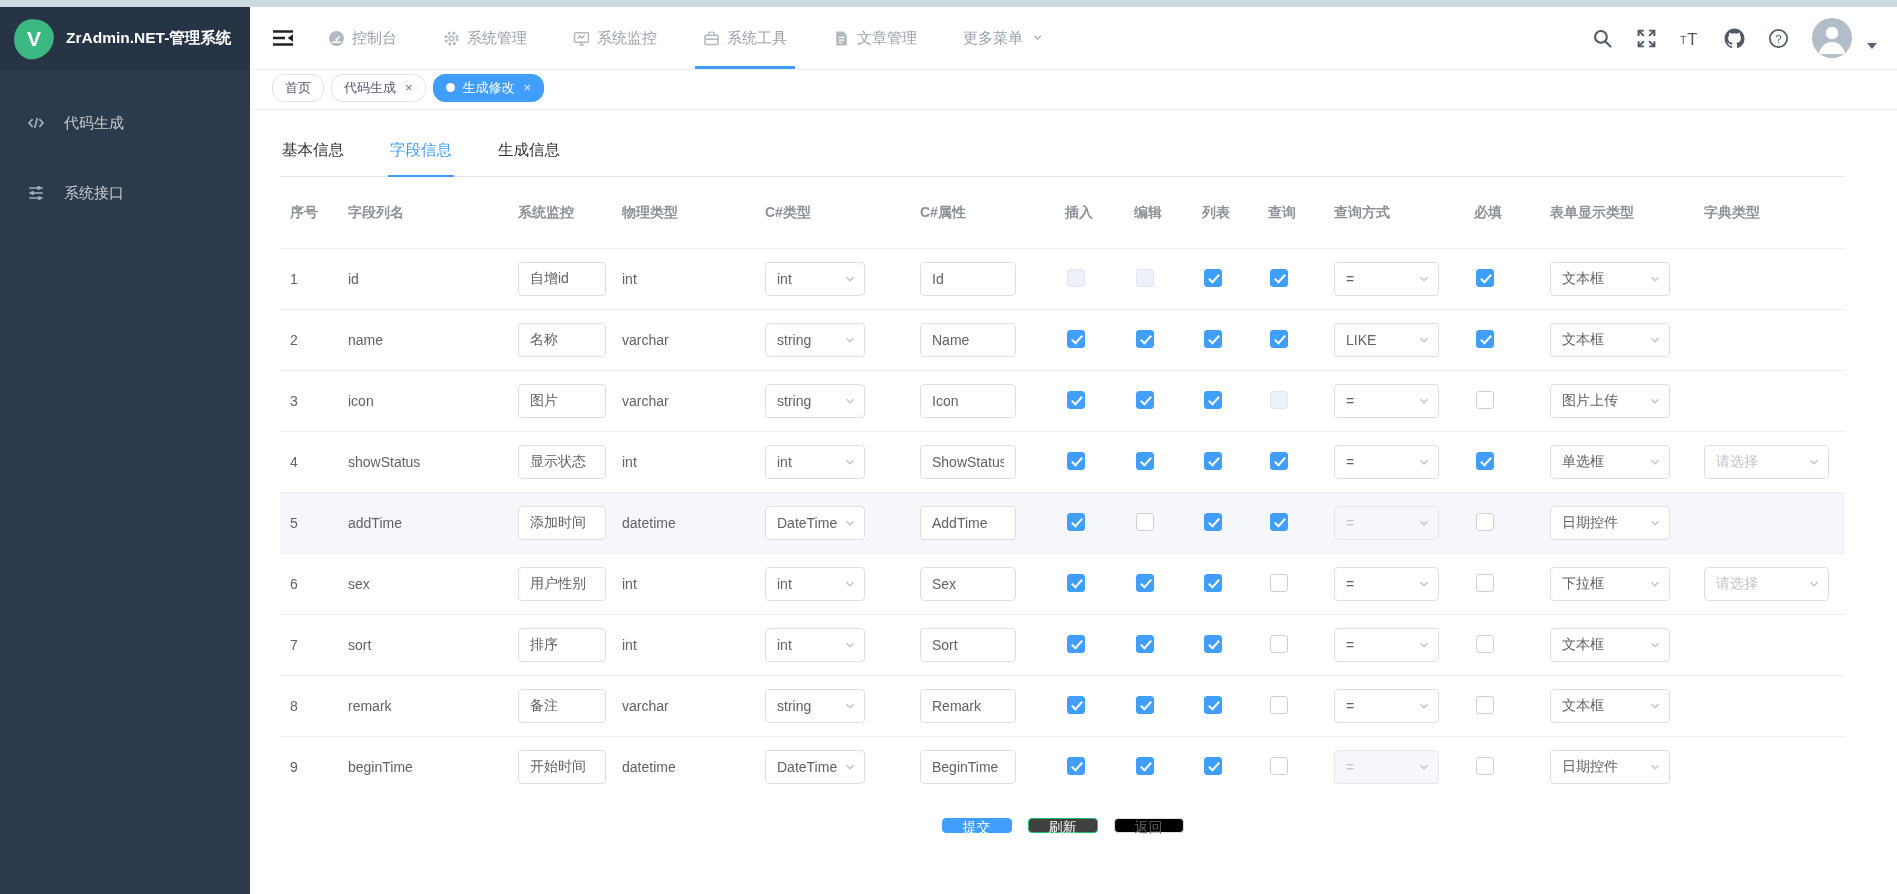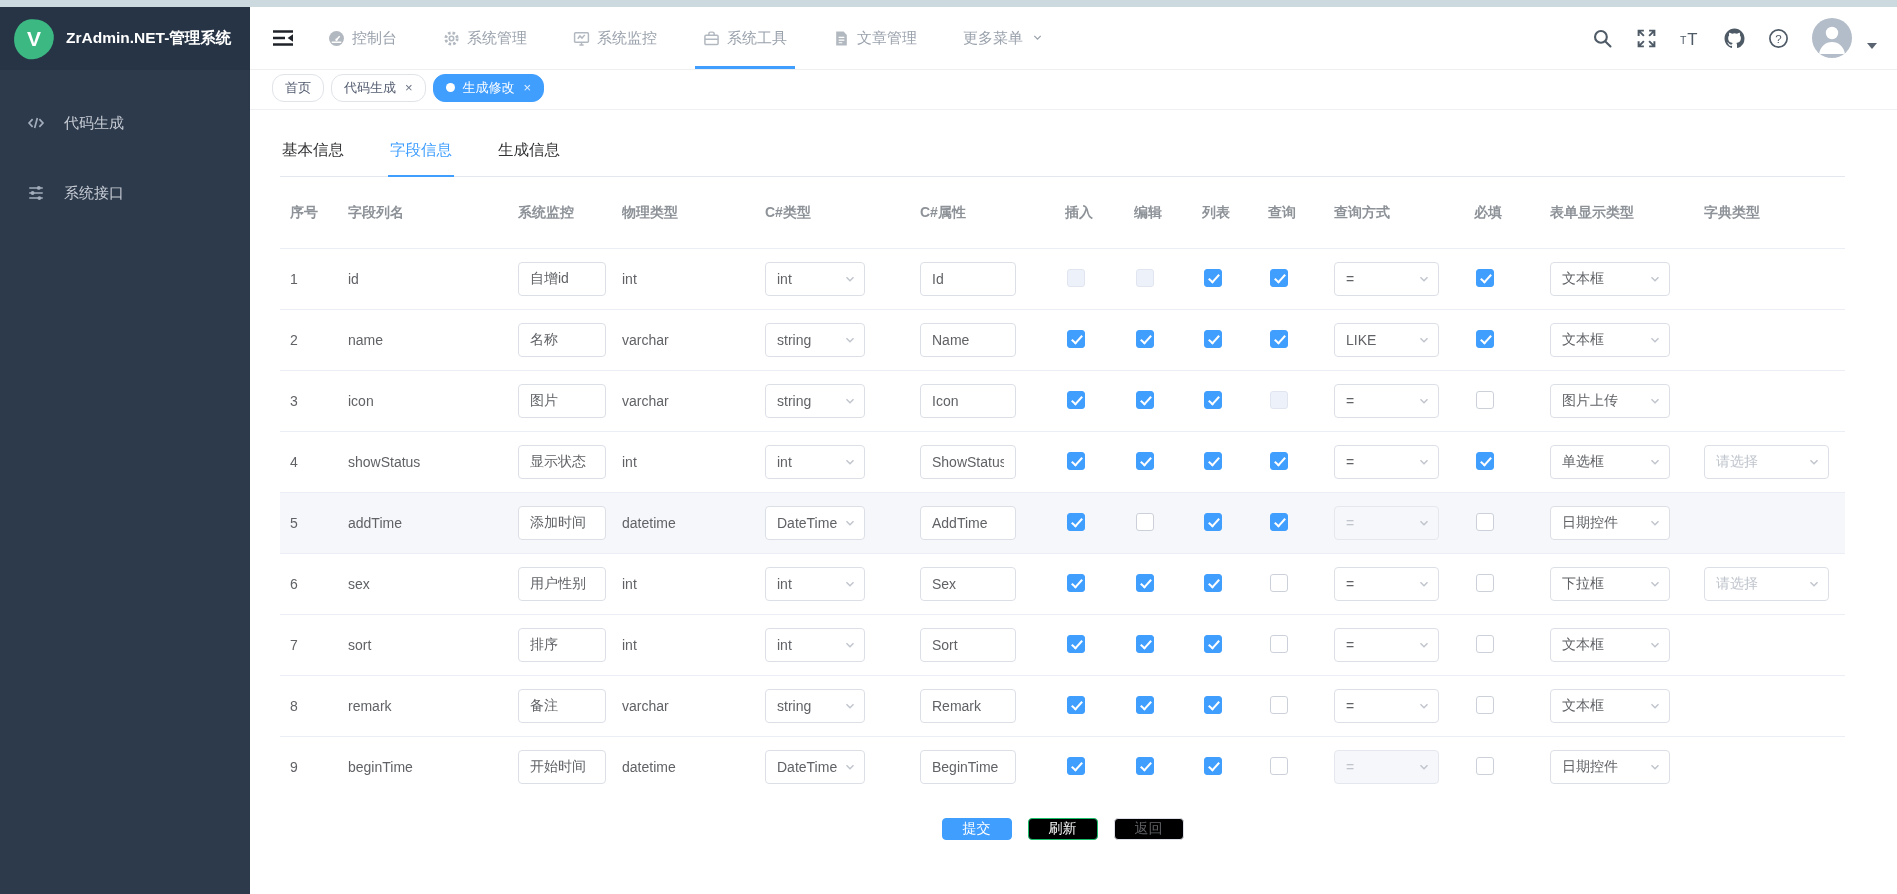--- a/index.html
+++ b/index.html
@@ -84,24 +84,24 @@
 
   .cb { width:18px; height:18px; border:1px solid #ccd1d9; border-radius:3px; background:#fff; position:relative;
         display:inline-block; cursor:pointer; margin-left:2px; }
   .cb.checked { background:#409eff; border-color:#409eff; }
   .cb.checked::after { content:""; position:absolute; left:5.5px; top:2px; width:4px; height:9px; border:solid #fff;
                        border-width:0 2px 2px 0; transform:rotate(42deg); }
   .cb.disabled { background:#edf1fa; border-color:#e0e5f0; cursor:not-allowed; }
 
   
   .actions { width:1565px; display:flex; justify-content:center; gap:16px; margin-top:29px; }
-  .btn { height:22px; padding:0 20px; border-radius:4px; font-size:14px; cursor:pointer; border:1px solid transparent;
+  .btn { height:15px; padding:0 20px; border-radius:4px; font-size:14px; cursor:pointer; border:1px solid transparent;
          font-family:"Liberation Sans","DejaVu Sans",sans-serif; }
   .btn-primary { background:#409eff; border-color:#409eff; color:#fff; }
-  .btn-success { background:#000000; border-color:#19be6b; color:#fff; }
+  .btn-success { background:#404040; border-color:#19be6b; color:#fff; }
   .btn-default { background:#000000; border-color:#dcdfe6; color:#606266; }
 </style>
 </head>
 <body>
 
 <div class="topstrip"></div>
 
 <div class="app">
 
   <aside class="sidebar">

